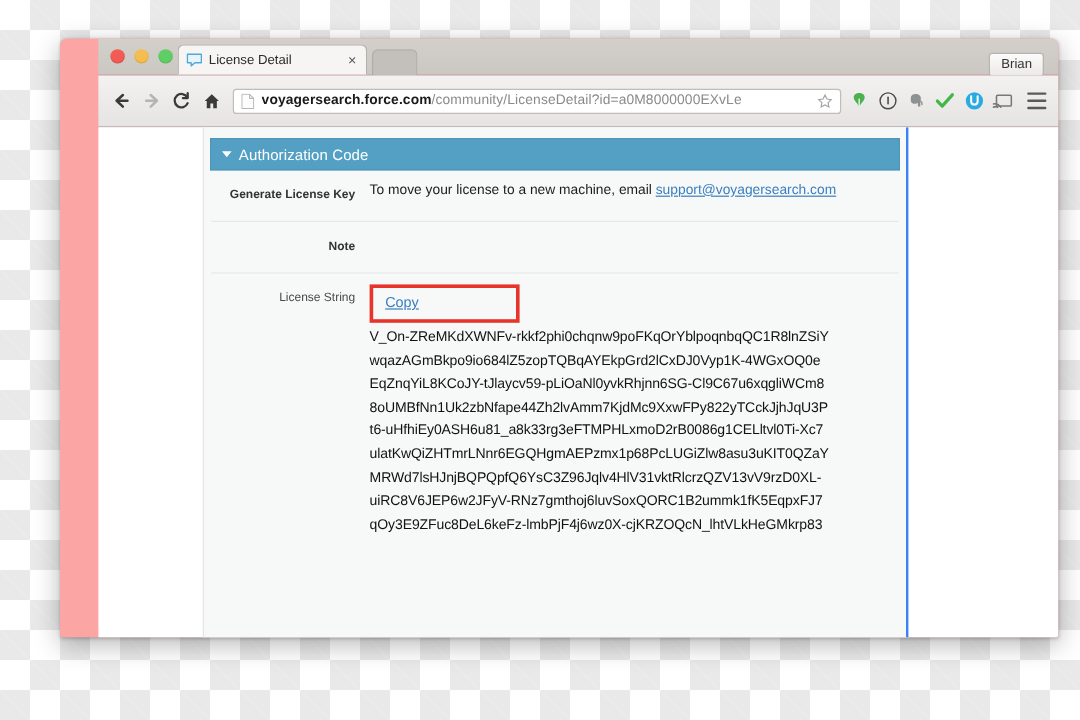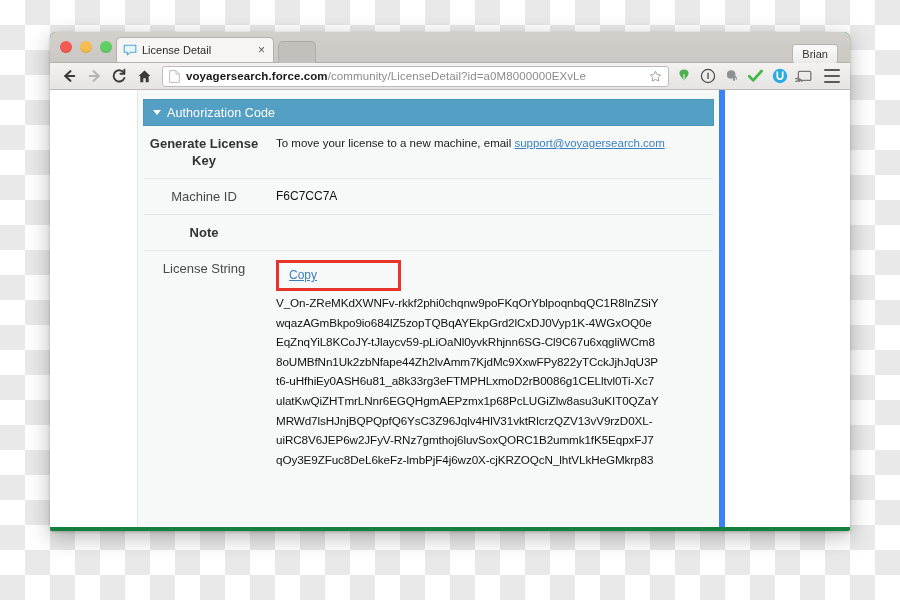--- a/index.html
+++ b/index.html
@@ -20,24 +20,25 @@
     position: relative;
   }
 
   
   .browser-window {
     position: absolute;
     left: 50px;
     top: 32px;
     width: 800px;
     height: 499px;
-    background: #15803d;
+    background: #fca5a5;
     border-radius: 6px 6px 2px 2px;
     box-shadow: 0 6px 22px rgba(0,0,0,0.28), 0 1px 3px rgba(0,0,0,0.2);
     overflow: hidden;
+    padding-left: 32px;
   }
 
   
   .tabstrip {
     position: relative;
     height: 30px;
     background: linear-gradient(to bottom, #d3d0cc 0%, #cbc8c4 100%);
     border-bottom: 1px solid #b4b0ac;
   }
   .traffic-lights {
@@ -117,21 +118,21 @@
     display: flex;
     align-items: center;
     justify-content: center;
     box-sizing: border-box;
     cursor: pointer;
   }
 
   
   .toolbar {
     position: relative;
-    height: 27px;
+    height: 43px;
     background: linear-gradient(to bottom, #f3f2f1 0%, #e6e4e2 100%);
     border-bottom: 1px solid #bfbcb8;
     display: flex;
     align-items: center;
     padding: 0 8px;
     box-sizing: border-box;
   }
   .nav-btn {
     width: 22px; height: 22px;
     display: flex; align-items: center; justify-content: center;
@@ -201,21 +202,21 @@
     background: #ffffff;
     overflow: hidden;
   }
   .page-panel {
     position: absolute;
     left: 87px;
     top: 0;
     width: 588px;
     background: #f7f8f8;
     border-left: 1px solid #e4e6e6;
-    border-right: 6px solid #3b82f6;
+    border-right: 2px solid #3b82f6;
     bottom: 0;
     box-sizing: border-box;
   }
 
   .section-header {
     margin: 9px 5px 0 5px;
     height: 27px;
     background: #54a0c4;
     border: 1px solid #4e96b8;
     display: flex;
@@ -242,26 +243,26 @@
     padding: 0 6px;
   }
   .row {
     display: flex;
     border-bottom: 1px solid #e6e8e8;
     padding: 9px 0 9px 0;
   }
   .row.no-border { border-bottom: none; }
   .row-label {
     flex: 0 0 132px;
-    text-align: center;
+    text-align: right;
     padding-right: 12px;
-    font-size: 13px;
+    font-size: 10px;
     color: #4a4a4a;
     box-sizing: border-box;
-    line-height: 17px;
+    line-height: 24px;
   }
   .row-label.bold { font-weight: bold; color: #333; }
   .row-value {
     flex: 1 1 auto;
     font-size: 11.5px;
     color: #1c1c1c;
     line-height: 16px;
     min-width: 0;
   }
   .row-value a {
@@ -412,24 +413,20 @@
         <span class="section-title">Authorization Code</span>
       </div>
 
       <div class="form">
 
         <div class="row">
           <div class="row-label bold">Generate License Key</div>
           <div class="row-value"><span>To move your license to a new machine, email </span><a href="#">support@voyagersearch.com</a></div>
         </div>
 
-        <div class="row">
-          <div class="row-label">Machine ID</div>
-          <div class="row-value machine-id">F6C7CC7A</div>
-        </div>
 
         <div class="row">
           <div class="row-label bold">Note</div>
           <div class="row-value"></div>
         </div>
 
         <div class="row no-border">
           <div class="row-label">License String</div>
           <div class="row-value">
             <div class="copy-box">

